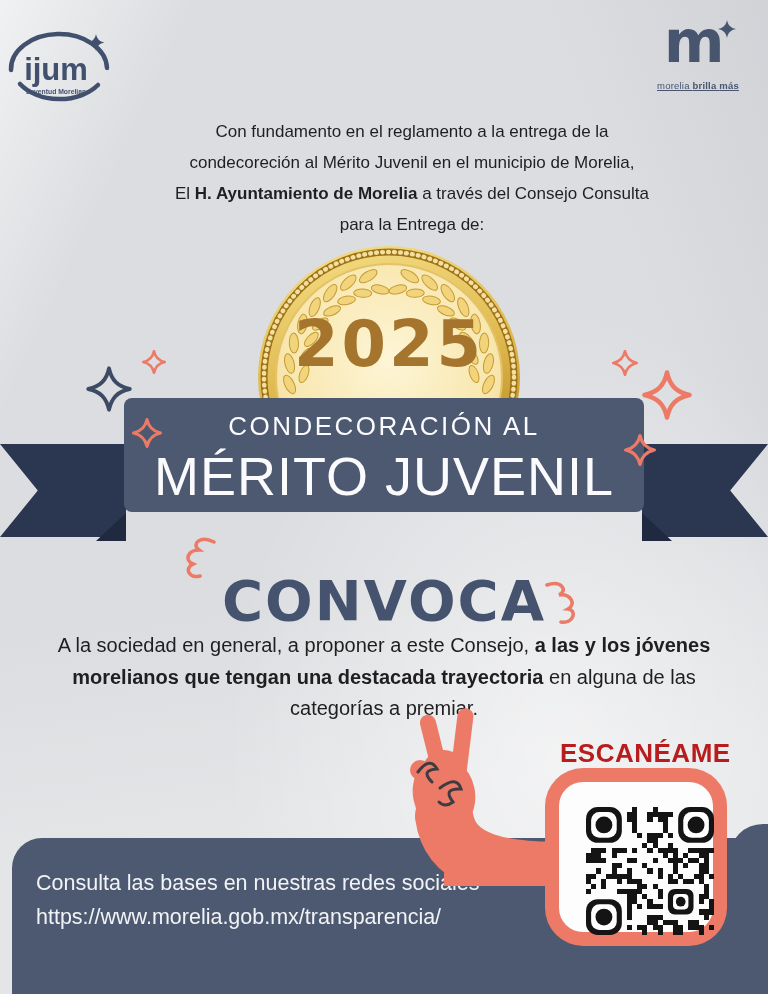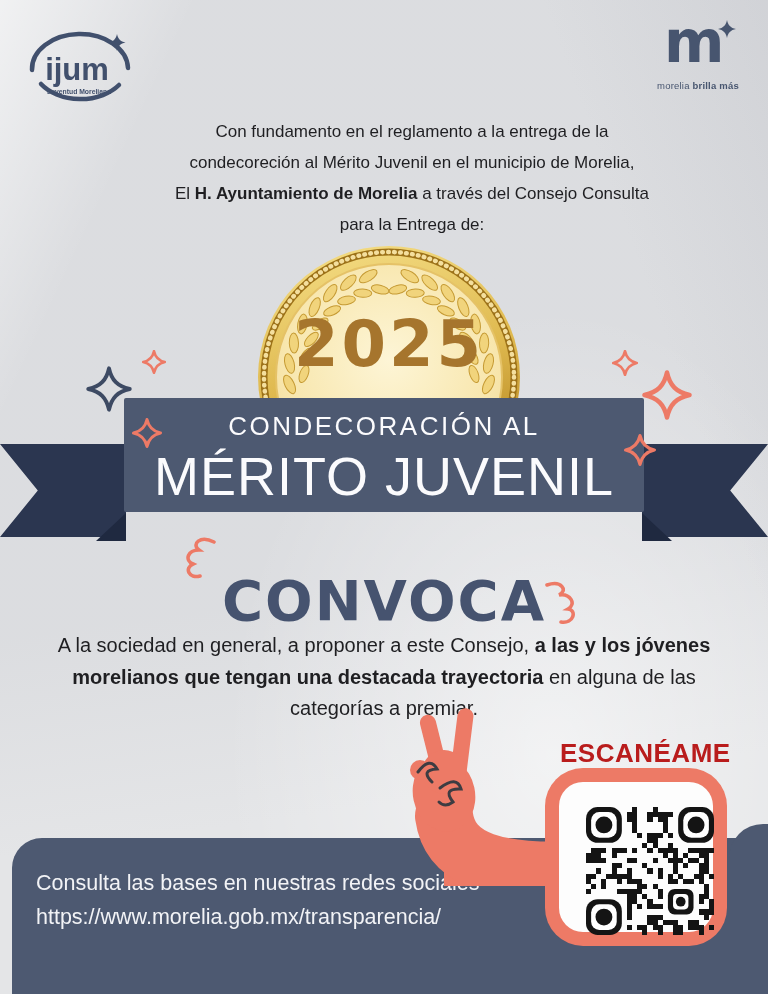--- a/index.html
+++ b/index.html
@@ -10,43 +10,43 @@
   }
   .texture{
     position:absolute;inset:0;z-index:0;pointer-events:none;
     background:
       linear-gradient(115deg, rgba(255,255,255,.6) 0%, rgba(255,255,255,0) 16%),
       linear-gradient(250deg, rgba(185,187,194,.30) 0%, rgba(185,187,194,0) 20%),
       radial-gradient(ellipse at 72% 76%, rgba(255,255,255,.55), rgba(255,255,255,0) 42%),
       linear-gradient(172deg, rgba(204,206,211,.35) 58%, rgba(255,255,255,0) 78%);
   }
   
-  .ijum{position:absolute;left:27px;top:26px;width:106px;height:82px;z-index:4;}
+  .ijum{position:absolute;left:6px;top:26px;width:106px;height:82px;z-index:4;}
   .mlogo{position:absolute;left:648px;top:28px;width:100px;height:78px;z-index:4;text-align:center;color:#47556f;}
   .mlogo .mletter{position:absolute;left:16px;top:-20px;font-family:"DejaVu Sans",sans-serif;font-weight:bold;font-size:58px;letter-spacing:-1px;}
   .mlogo .mstar{position:absolute;left:70px;top:-8px;width:18px;height:18px;}
-  .mlogo .mtag{position:absolute;left:0;top:52px;width:100px;font-size:9.5px;letter-spacing:.2px;}
+  .mlogo .mtag{position:absolute;left:0;top:52px;width:100px;font-size:9.5px;letter-spacing:.2px;text-decoration:underline;}
   .mtag b{font-weight:bold;}
   
   .intro{position:absolute;left:0;top:116px;width:728px;z-index:4;text-align:center;
          font-size:17px;line-height:31px;color:#1f1f22;padding-left:48px;}
   .intro b{font-weight:bold;}
   
   .medal{position:absolute;left:258px;top:246px;width:262px;height:262px;z-index:1;}
   
   .tail{position:absolute;top:444px;width:126px;height:93px;background:#2b3650;z-index:2;}
   .tail.left{left:0;clip-path:polygon(0 0,100% 0,100% 100%,0 100%,30% 50%);}
   .tail.right{left:642px;clip-path:polygon(0 0,100% 0,70% 50%,0 100%,0 100%,0 0);
               clip-path:polygon(0 0,100% 0,100% 100%,0 100%,0 0);}
   .tail.right{clip-path:polygon(0 0,100% 0,70% 50%,100% 100%,0 100%);}
   .fold{position:absolute;top:513px;width:30px;height:28px;background:#1f2940;z-index:2;}
   .fold.left{left:96px;clip-path:polygon(100% 0,100% 100%,0 100%);}
   .fold.right{left:642px;clip-path:polygon(0 0,0 100%,100% 100%);}
   .ribbon{position:absolute;left:124px;top:398px;width:520px;height:114px;background:#4d5971;
-          z-index:3;text-align:center;color:#fbfbfd;border-radius:2px;}
+          z-index:3;text-align:center;color:#fbfbfd;border-radius:8px;}
   .ribbon .r1{margin-top:13px;font-size:26px;letter-spacing:2.5px;}
   .ribbon .r2{margin-top:3px;font-size:54px;letter-spacing:1px;}
   
   .spark{position:absolute;z-index:4;}
   
   .convoca{position:absolute;left:0;top:543px;width:768px;z-index:4;text-align:center;
            font-family:"DejaVu Sans",sans-serif;font-weight:bold;font-size:56px;
            letter-spacing:2px;color:#46536f;margin-top:25px;}
   .doodle{position:absolute;z-index:4;}
   

